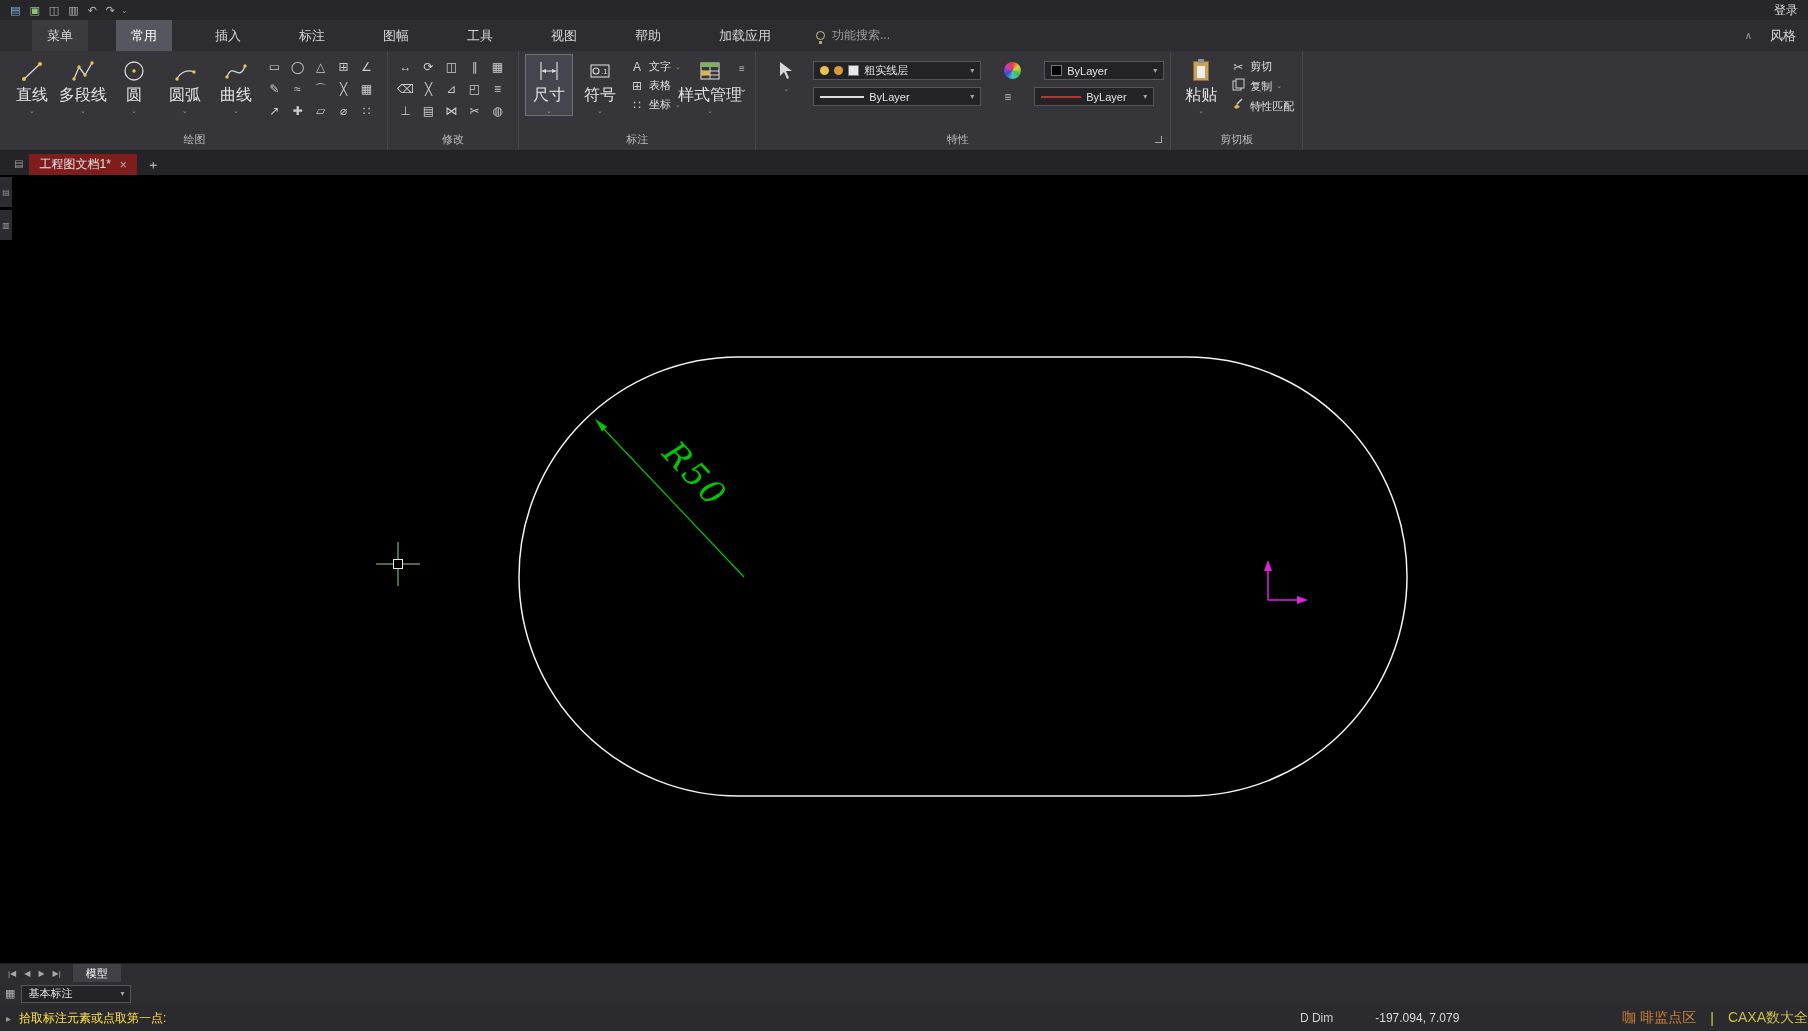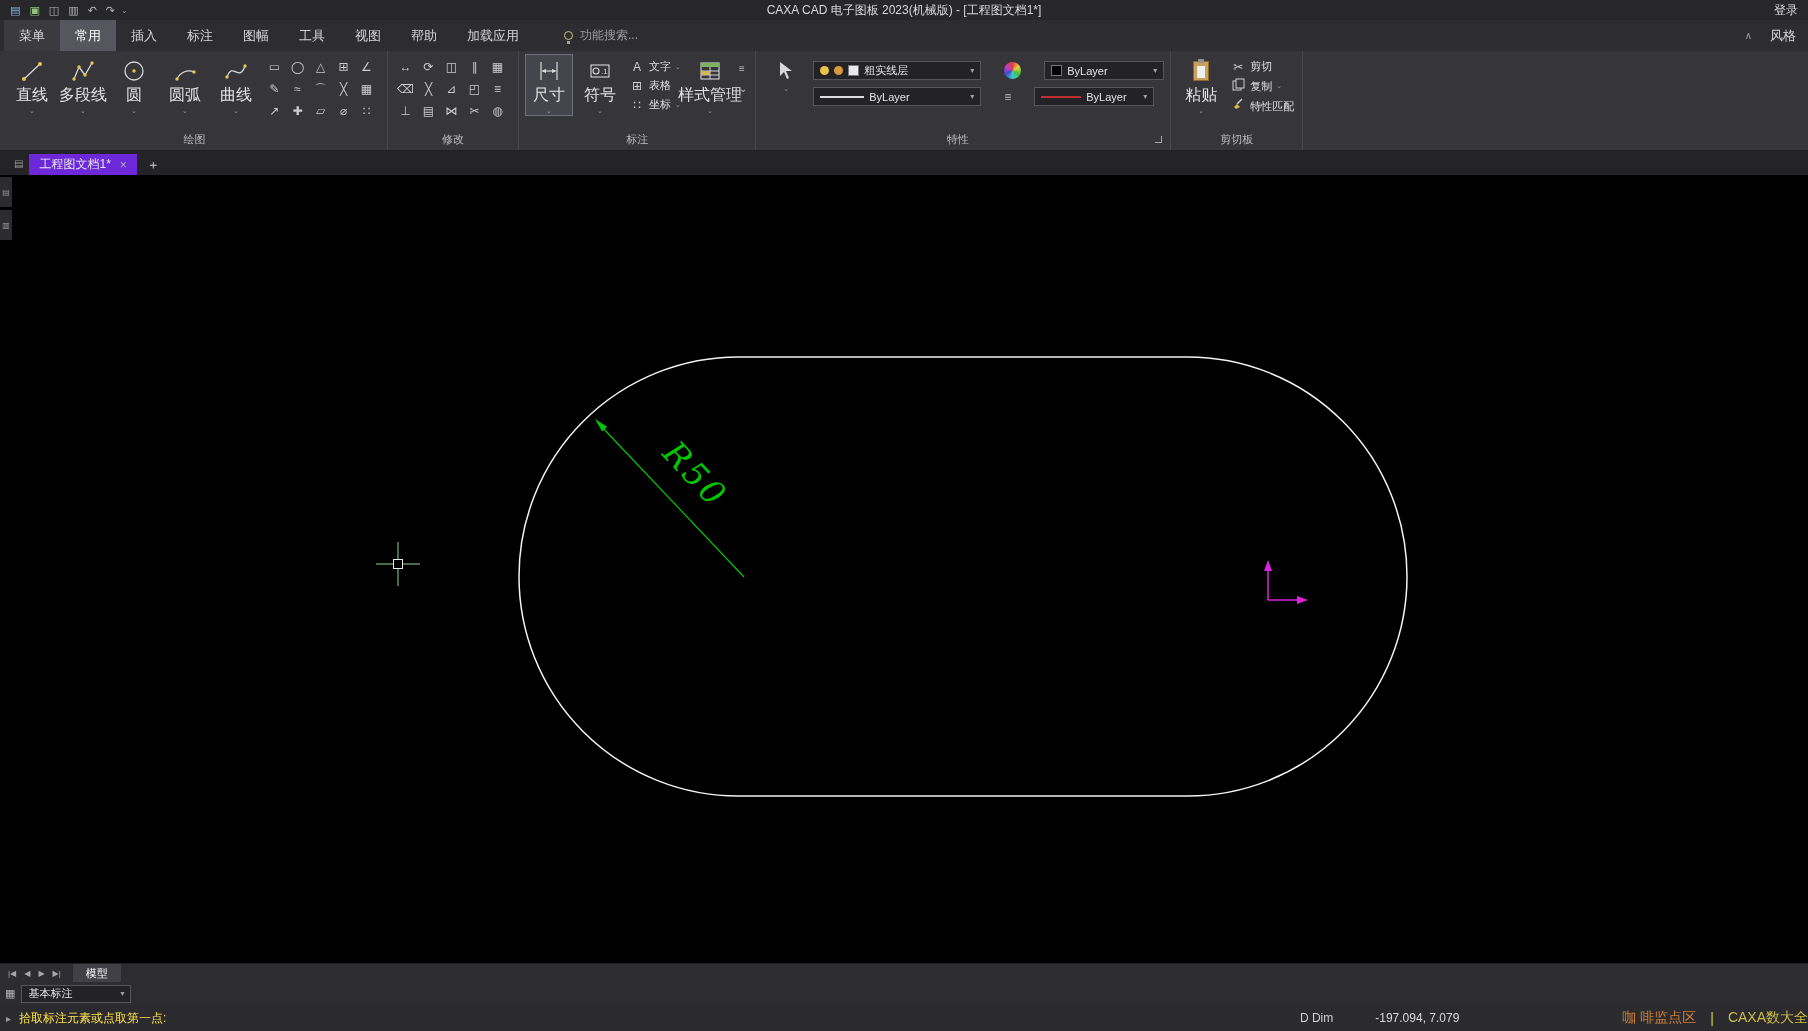--- a/index.html
+++ b/index.html
@@ -13,21 +13,21 @@
   .qat{display:flex;gap:9px;align-items:center;z-index:1;}
   .qicon{font-size:11px;color:#b4b4b4;line-height:20px;cursor:default;}
   .qat .qicon:nth-child(1){color:#7fb2e0;}
   .qat .qicon:nth-child(2){color:#8fc07f;}
   .qcaret{font-size:8px;color:#9a9a9a;margin-left:6px;z-index:1;}
   .title{position:absolute;left:0;right:0;text-align:center;font-size:12px;color:#d8d8d8;}
   .login{margin-left:auto;font-size:12px;color:#d8d8d8;z-index:1;}
 
   
   .menubar{height:31px;background:#2d2d31;display:flex;align-items:stretch;padding-left:4px;flex:0 0 auto;}
-  .mtab{padding:0 15px;display:flex;align-items:center;font-size:13px;color:#d4d4d4;cursor:default;}
+  .mtab{padding:0 15px;display:flex;align-items:center;font-size:13px;color:#d4d4d4;cursor:default;margin-left:28px;}
   .mtab-menu{background:#3a3a3f;}
   .mtab.active{background:#56565e;color:#fff;}
   .search{display:flex;align-items:center;gap:7px;margin-left:30px;color:#9c9c9c;}
   .bulb{width:9px;height:9px;border:1px solid #c8c87a;border-radius:50%;position:relative;}
   .bulb::after{content:"";position:absolute;left:2px;top:9px;width:3px;height:3px;background:#a8a87a;}
   .collapse{display:flex;align-items:center;color:#9c9c9c;font-size:10px;padding:0 6px;}
   .styletab{display:flex;align-items:center;padding:0 12px;color:#d6d6d6;font-size:13px;}
 
   
   .ribbon{height:100px;background:#35353a;display:flex;align-items:stretch;flex:0 0 auto;border-bottom:1px solid #202023;padding-left:2px;}
@@ -65,21 +65,21 @@
   .lt.red{width:40px;border-top:2px solid #c03030;}
 
   
   .clip{width:16px;height:20px;background:#caa05a;border:1px solid #8a6a30;position:relative;display:inline-block;}
   .clip::before{content:"";position:absolute;left:4px;top:-3px;width:6px;height:4px;background:#909090;}
   .clip::after{content:"";position:absolute;left:3px;top:4px;right:3px;bottom:2px;background:#efefef;}
 
   
   .doctabs{height:24px;background:#242428;display:flex;align-items:flex-end;padding-left:14px;flex:0 0 auto;gap:2px;}
   .dtico{color:#9a9a9a;font-size:10px;align-self:center;margin-right:4px;}
-  .dtab{height:21px;background:#6d28d9;display:flex;align-items:center;gap:9px;padding:0 10px;font-size:12px;color:#e6e6e6;}
+  .dtab{height:21px;background:#7f1d1d;display:flex;align-items:center;gap:9px;padding:0 10px;font-size:12px;color:#e6e6e6;}
   .dclose{color:#b0b0b0;font-size:12px;cursor:default;}
   .dadd{height:21px;display:flex;align-items:center;padding:0 8px;color:#d0d0d0;font-size:13px;cursor:default;}
 
   
   .canvas{flex:1;position:relative;background:#000;overflow:hidden;}
   .canvas svg{position:absolute;inset:0;width:100%;height:100%;}
   .sidetabs{position:absolute;left:0;top:2px;display:flex;flex-direction:column;gap:3px;z-index:2;}
   .stab{width:12px;height:30px;background:#2c2c30;color:#9a9a9a;font-size:8px;display:flex;align-items:center;justify-content:center;}
 
   
@@ -108,21 +108,20 @@
     <div class="qat">
 
     <span class="qicon">▤</span>
         <span class="qicon">▣</span>
         <span class="qicon">◫</span>
         <span class="qicon">▥</span>
         <span class="qicon">↶</span>
         <span class="qicon">↷</span>
       </div>
     <span class="qcaret">⌄</span>
-    <div class="title">CAXA CAD 电子图板 2023(机械版) - [工程图文档1*]</div>
     <div class="login">登录</div>
   </div>
 
   <div class="menubar">
     <div class="mtab mtab-menu">菜单</div>
     <div class="mtab active">常用</div>
     <div class="mtab">插入</div>
     <div class="mtab">标注</div>
     <div class="mtab">图幅</div>
     <div class="mtab">工具</div>

